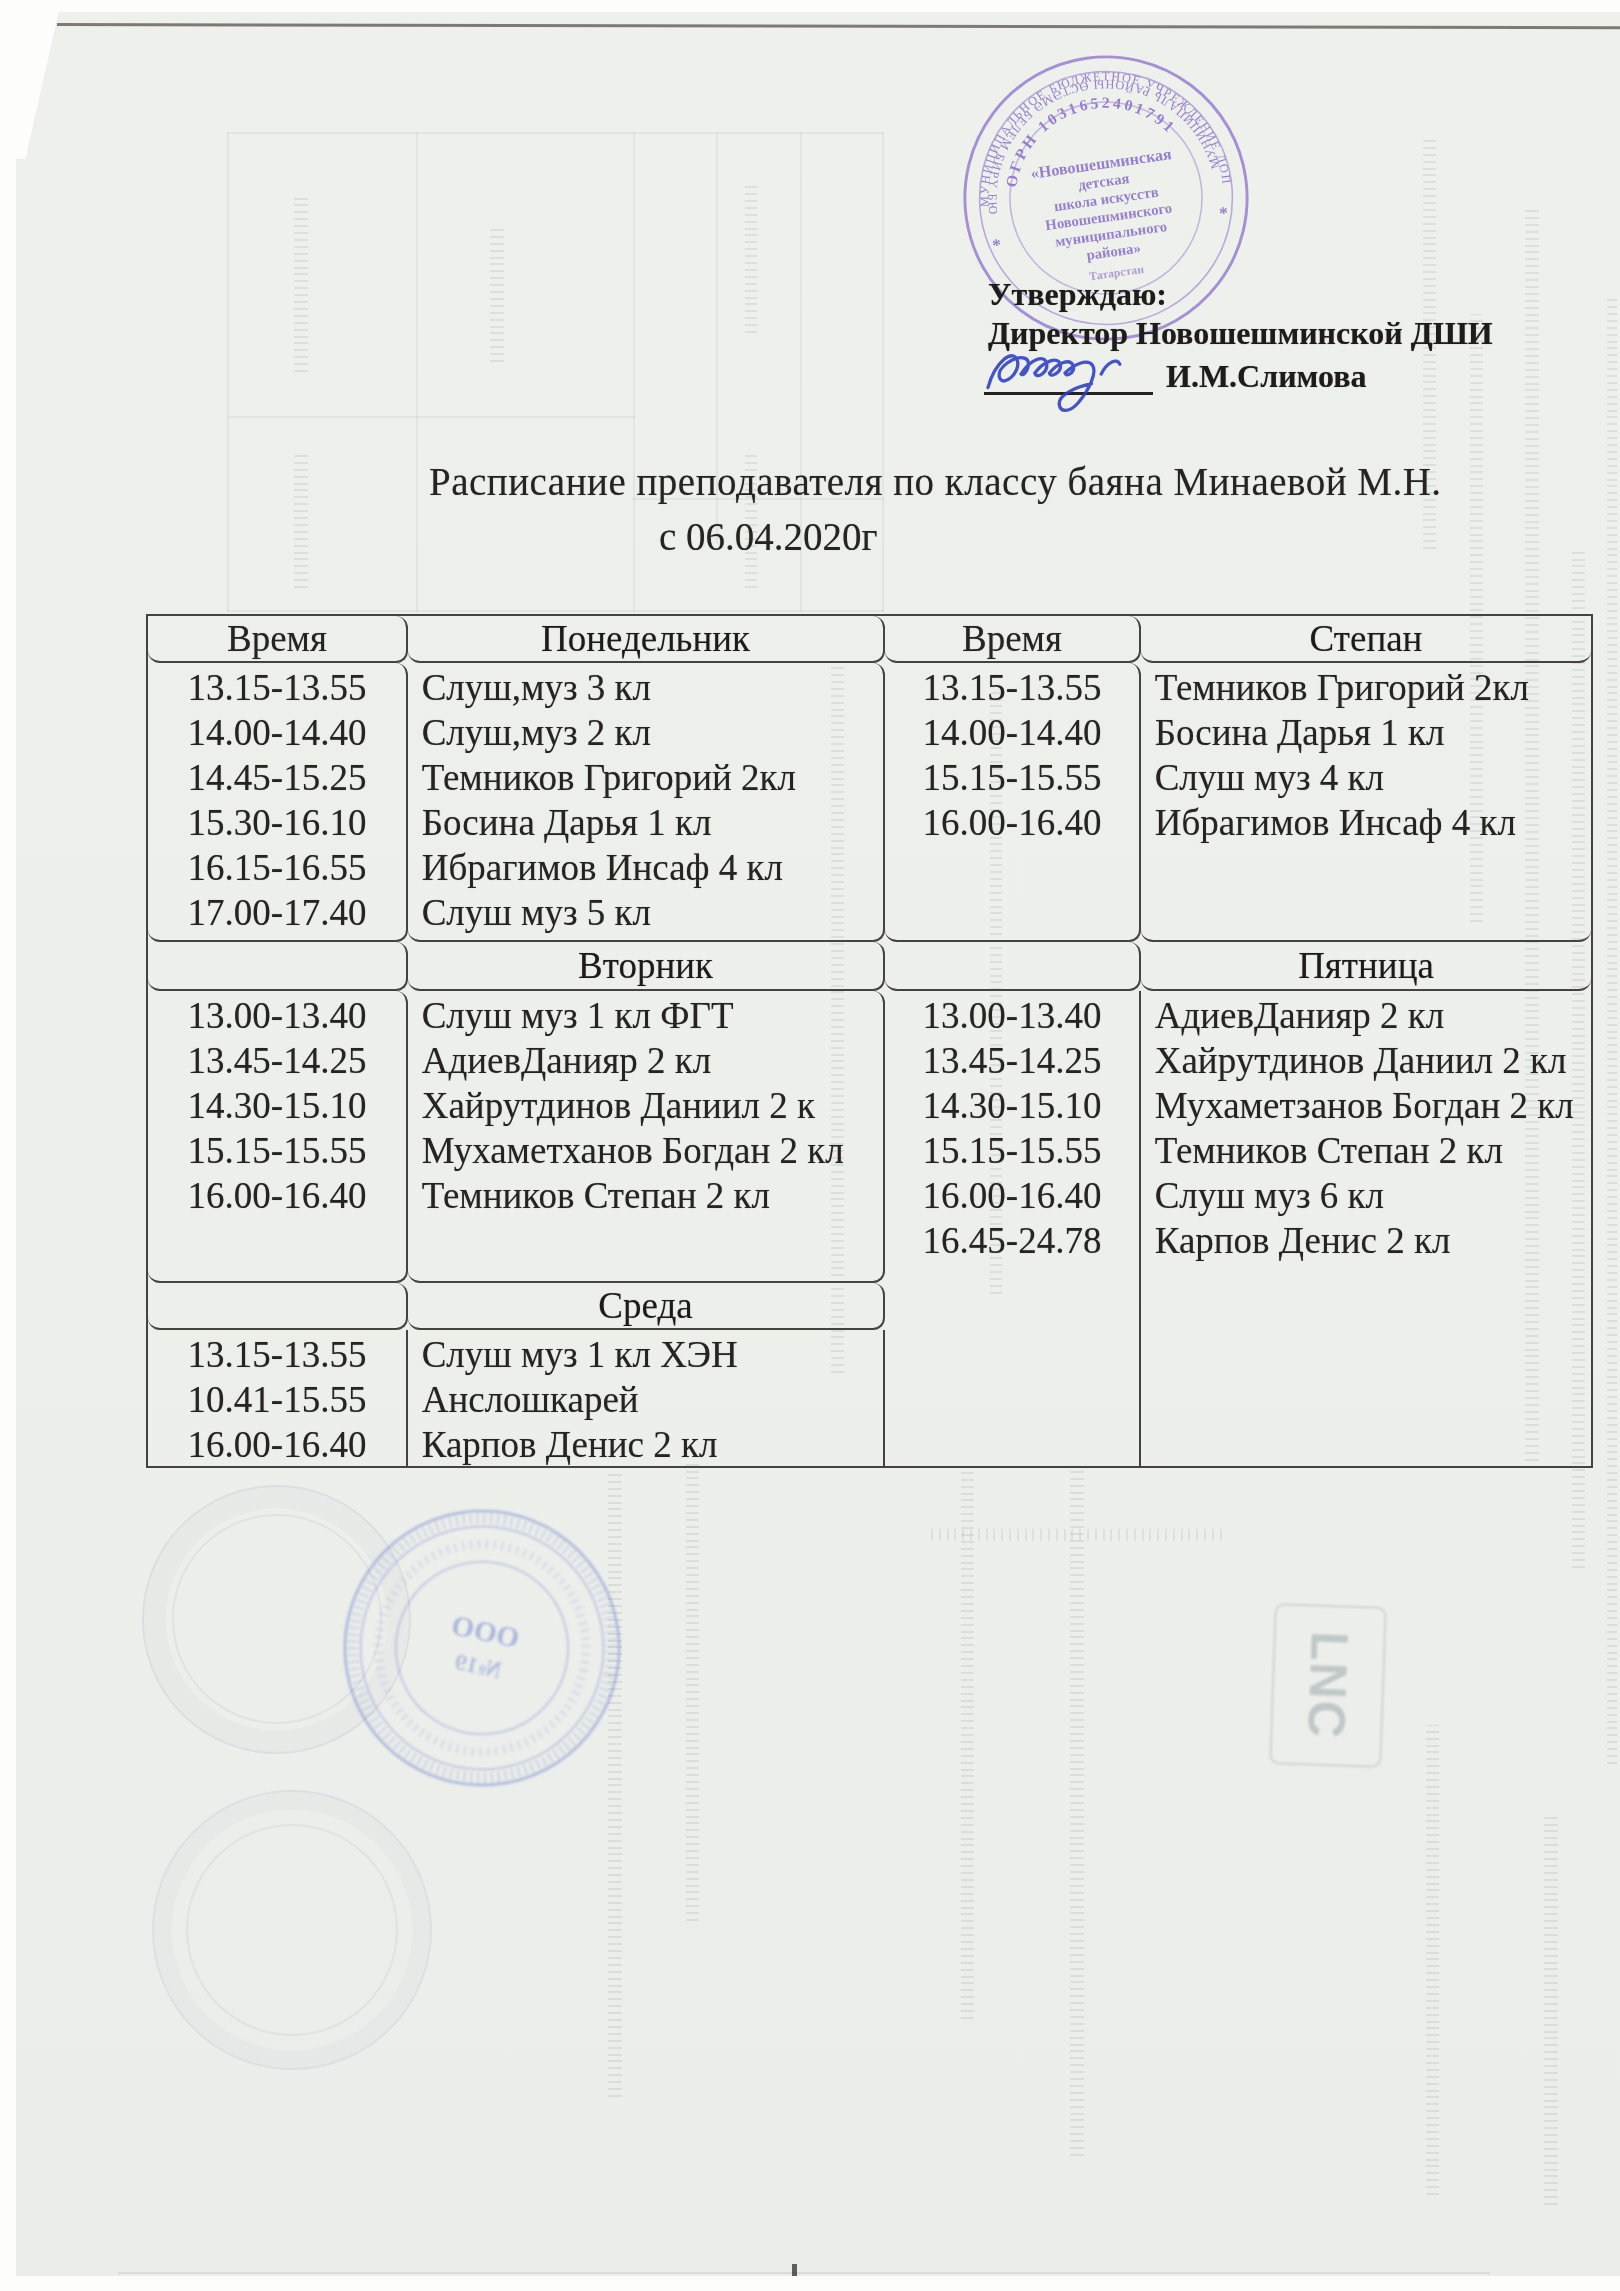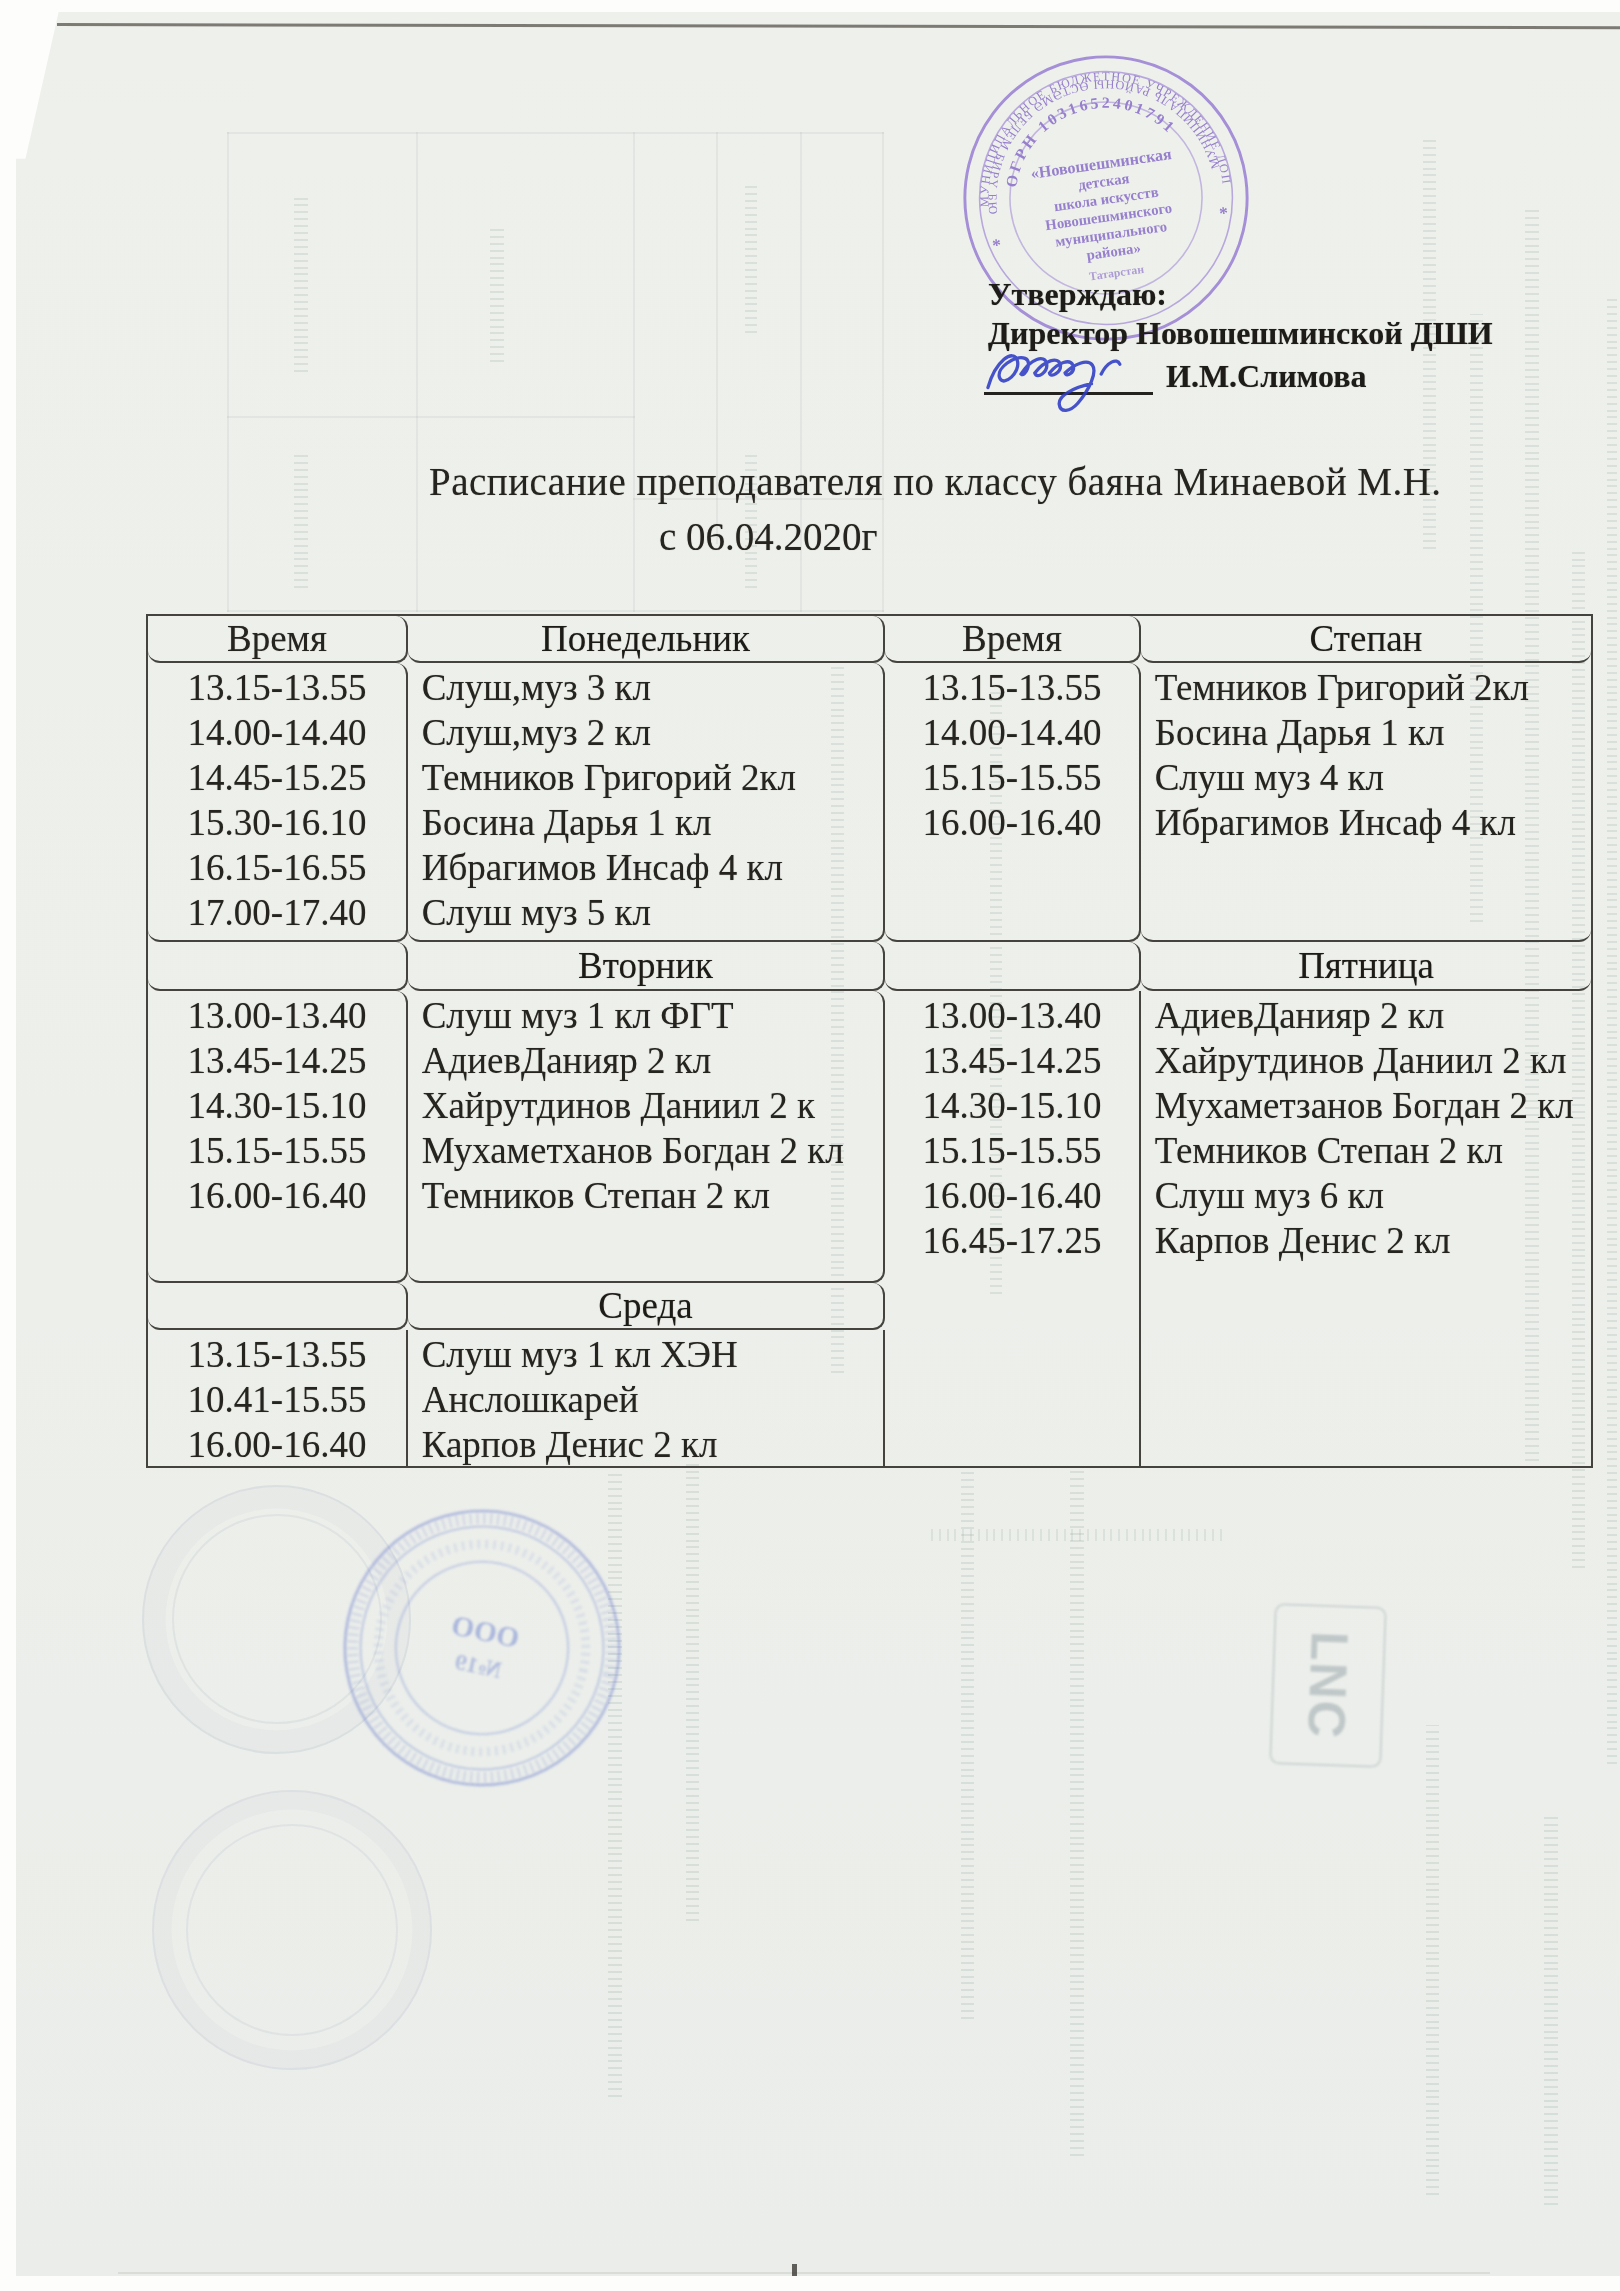--- a/index.html
+++ b/index.html
@@ -234,21 +234,21 @@
           <div>Хайрутдинов Даниил 2 к</div>
           <div>Мухаметханов Богдан 2 кл</div>
           <div>Темников Степан 2 кл</div>
         </div>
       <div class="cell times br span3">
           <div>13.00-13.40</div>
           <div>13.45-14.25</div>
           <div>14.30-15.10</div>
           <div>15.15-15.55</div>
           <div>16.00-16.40</div>
-          <div>16.45-17.25</div>
+          <div>16.45-24.78</div>
         </div>
       <div class="cell names span3">
           <div>АдиевДанияр 2 кл</div>
           <div>Хайрутдинов Даниил 2 кл</div>
           <div>Мухаметзанов Богдан 2 кл</div>
           <div>Темников Степан 2 кл</div>
           <div>Слуш муз 6 кл</div>
           <div>Карпов Денис 2 кл</div>
         </div>
 

